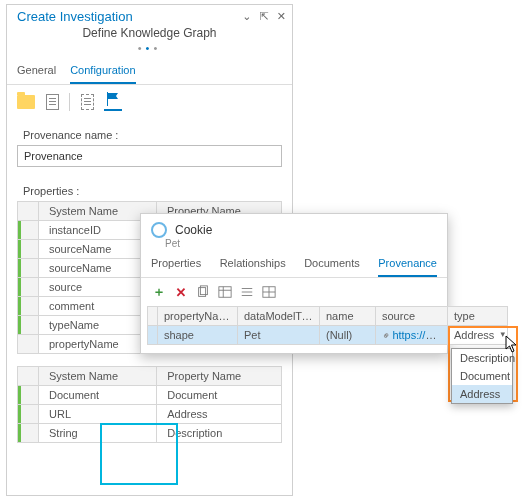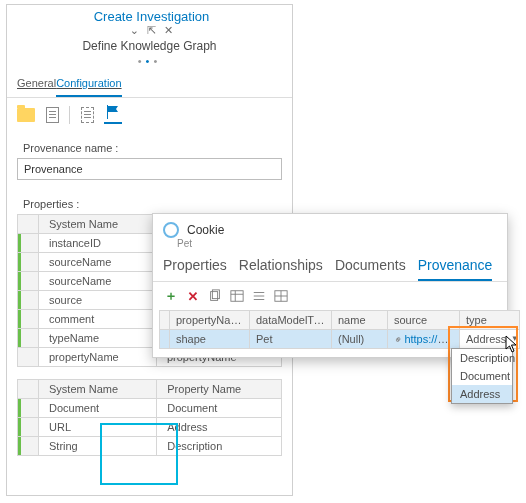--- a/index.html
+++ b/index.html
@@ -6,29 +6,28 @@
   body { margin: 0; background: #fff; font-size: 11px; color: #4a4a4a; width: 526px; height: 503px; position: relative; }
 
   
   .panel {
     position: absolute; left: 6px; top: 4px; width: 287px; height: 492px;
     border: 1px solid #cfcfcf; background: #fff;
   }
   .panel-header {
     display: flex; align-items: center; justify-content: space-between;
     padding: 4px 6px 2px 10px;
-    flex-direction: column;
   }
   .panel-title { color: #0079c1; font-size: 13px; }
   .panel-controls { display: flex; gap: 8px; color: #6a6a6a; }
   .panel-subtitle { text-align: center; font-size: 12px; padding-bottom: 2px; }
   .step-dots { text-align: center; padding-bottom: 6px; letter-spacing: 4px; color: #9a9a9a; }
   .step-dots .active { color: #0079c1; }
 
-  .tabs { display: flex; padding: 0 10px; border-bottom: 1px solid #ddd; text-decoration: underline; }
+  .tabs { display: flex; gap: 14px; padding: 0 10px; border-bottom: 1px solid #ddd; }
   .tab { padding: 4px 0 6px 0; color: #5a5a5a; cursor: pointer; }
   .tab.active { color: #0079c1; border-bottom: 2px solid #0079c1; }
 
   .toolbar { display: flex; align-items: center; gap: 8px; padding: 8px 10px; }
   .toolbar .sep { width: 1px; height: 18px; background: #d0d0d0; }
   .tb-icon { width: 18px; height: 18px; display: inline-flex; align-items: center; justify-content: center; }
   .tb-folder { background: #ffd561; width: 18px; height: 14px; border-radius: 1px; position: relative; }
   .tb-folder::before { content:""; position:absolute; left:0; top:-3px; width:8px; height:3px; background:#ffd561; border-radius:1px 1px 0 0;}
   .tb-page { border:1px solid #8a8a8a; width:13px; height:16px; position:relative; }
   .tb-page::after { content:""; position:absolute; left:2px; top:3px; right:2px; height:1px; background:#8a8a8a; box-shadow:0 3px 0 #8a8a8a,0 6px 0 #8a8a8a;}
@@ -56,34 +55,33 @@
   table.grid td.idx { width: 8px; background: #f3f3f3; padding:0; }
   .green-mark td.idx { box-shadow: inset 3px 0 0 #6abf4b; }
   table.grid tr td { background:#fff; }
 
   
   .hl-cyan { position:absolute; border:2px solid #00b6de; pointer-events:none; }
   .hl-orange { position:absolute; border:2px solid #ff8a29; pointer-events:none; }
 
   
   .popup {
-    position: absolute; left: 140px; top: 213px; width: 356px; 
+    position: absolute; left: 140px; top: 213px; width: 308px; 
     border: 1px solid #cfcfcf; background: #fff;
     box-shadow: 0 4px 12px rgba(0,0,0,0.25);
-    margin-left: 12px;
   }
   .popup-header { display:flex; align-items:center; gap:8px; padding:8px 10px 4px 10px; }
   .radio-icon {
     width: 16px; height: 16px; border: 2px solid #6ab6e6; border-radius: 50%;
     display:inline-block;
   }
   .popup-title { font-size: 12px; color:#333; }
   .popup-sub { font-size: 10px; color:#888; margin-left:24px; margin-top:-4px; padding-bottom:4px;}
 
-  .ptabs { display:flex; gap:12px; padding:0 10px; border-bottom:1px solid #ddd; font-size:14px;}
+  .ptabs { display:flex; gap:12px; padding:0 10px; border-bottom:1px solid #ddd; font-size:11px;justify-content:space-between;}
   .ptab { padding:4px 0 6px 0; color:#5a5a5a; cursor:pointer;}
   .ptab.active { color:#0079c1; border-bottom:2px solid #0079c1;}
 
   .ptoolbar { display:flex; align-items:center; gap:6px; padding:6px 10px; color:#6a6a6a;}
   .pbtn { width:16px; height:16px; display:inline-flex; align-items:center; justify-content:center; font-size:13px;}
   .pbtn.plus { color:#3a943a; font-weight:bold;}
   .pbtn.del { color:#c23; font-weight:bold;}
 
   table.pgrid {
     border-collapse: collapse; width: calc(100% - 12px); margin:0 6px 8px 6px;

